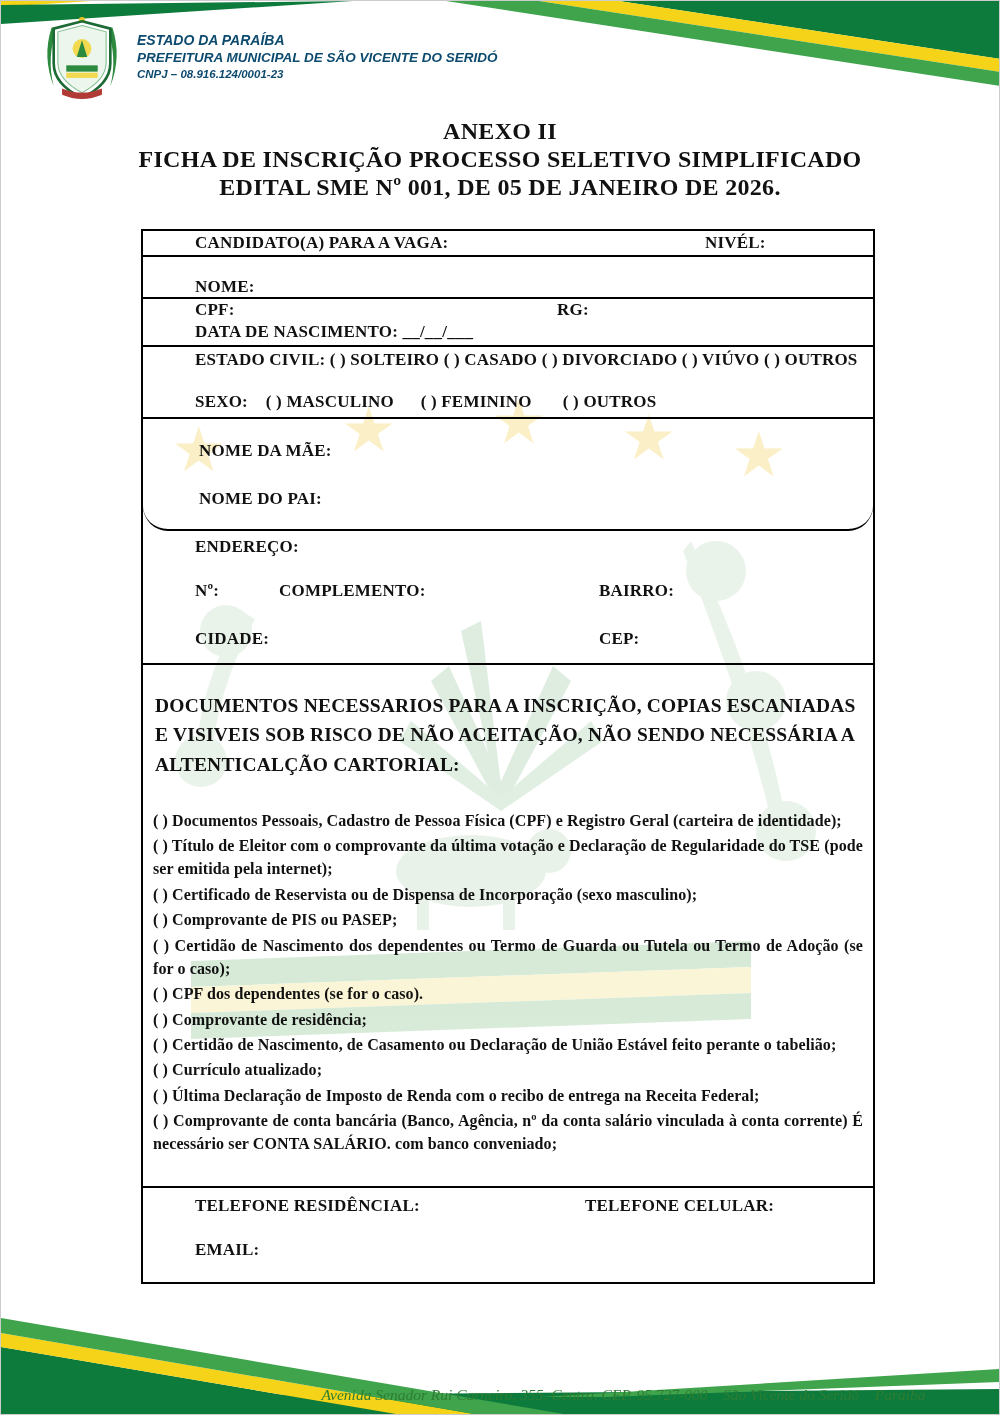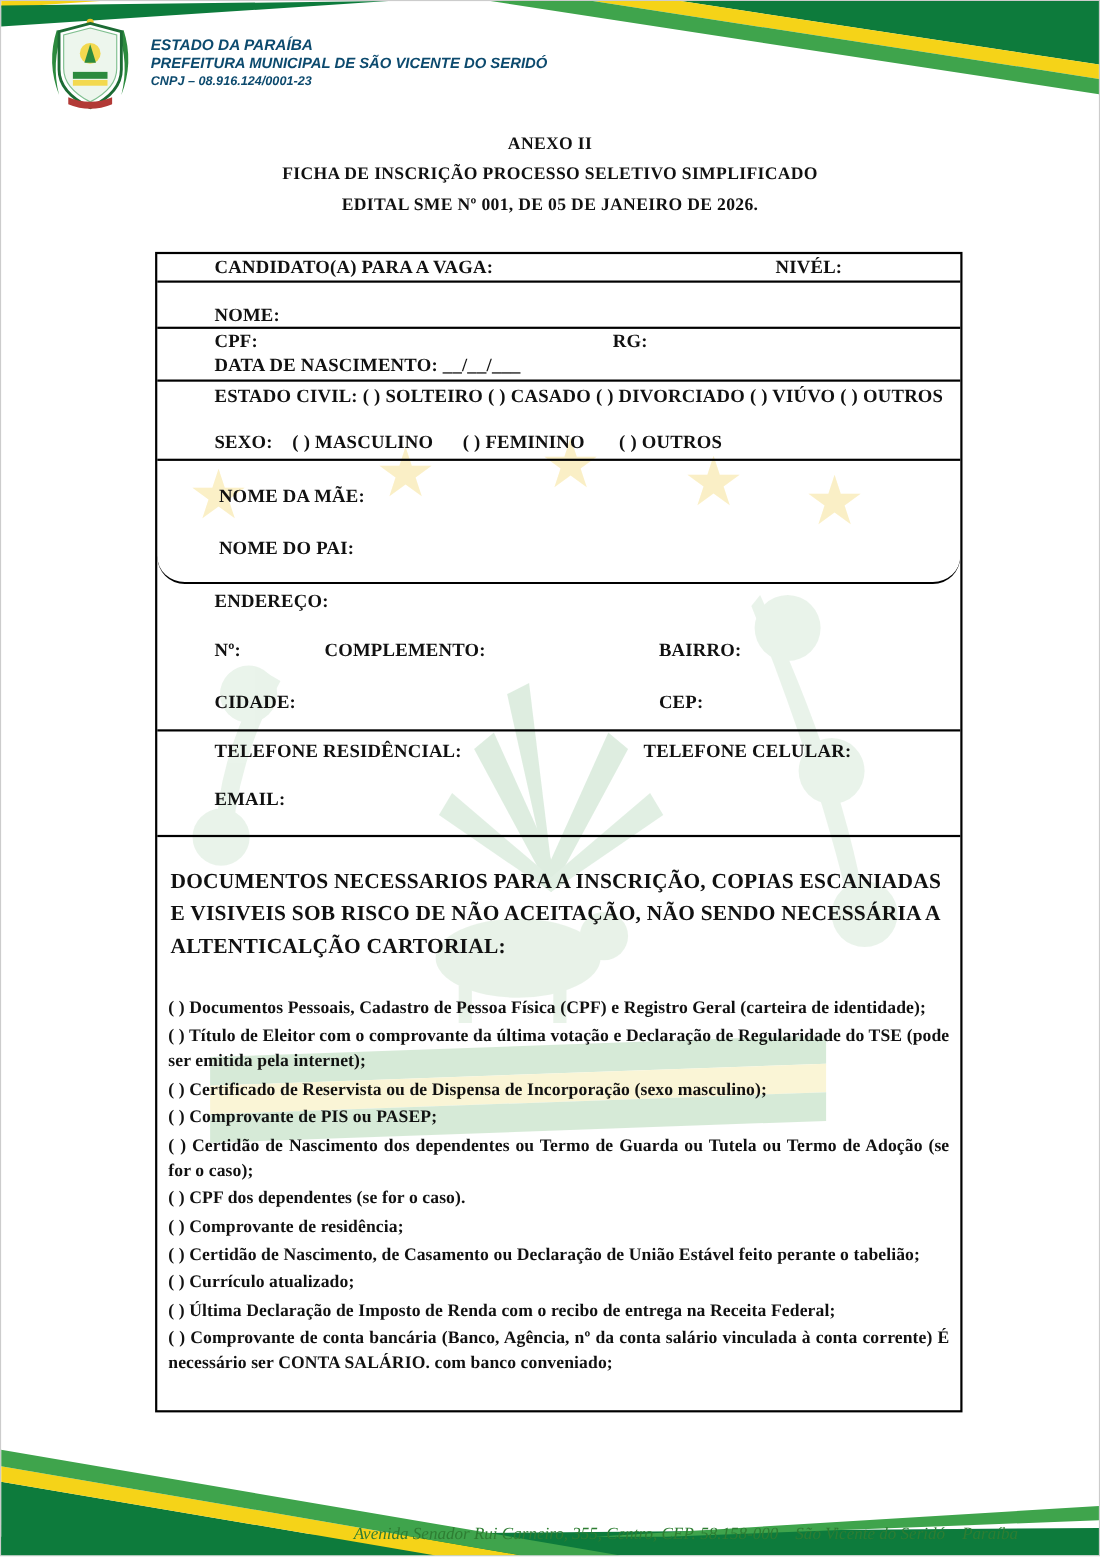--- a/index.html
+++ b/index.html
@@ -15,21 +15,21 @@
   .logo{position:absolute;left:40px;top:14px;width:82px;height:86px;z-index:4;}
   .org{
     position:absolute;left:136px;top:30px;z-index:4;
     font-family:"Liberation Sans","DejaVu Sans",sans-serif;
     font-style:italic;font-weight:bold;color:#0c4a6e;line-height:1.32;
   }
   .org .l1{font-size:14px;}
   .org .l2{font-size:13.5px;}
   .org .l3{font-size:11.5px;}
   .title{position:absolute;top:116px;left:0;width:100%;text-align:center;font-weight:bold;z-index:2;}
-  .title div{font-size:16px;line-height:28px;letter-spacing:.3px;}
+  .title div{font-size:24px;line-height:28px;letter-spacing:.3px;}
   .watermark{position:absolute;left:130px;top:380px;z-index:0;pointer-events:none;}
   .form-table{
     position:absolute;left:140px;top:228px;width:730px;z-index:1;
     border:2px solid #000;background:transparent;box-sizing:content-box;
   }
   .row{position:relative;border-bottom:2px solid #000;}
   .row:last-child{border-bottom:none;}
   .r1{height:24px;} .r2{height:40px;} .r3{height:46px;} .r4{height:70px;}
   .r5{height:110px;border-radius:25px;} .r6{height:132px;} .r7{height:94px;}
   .lbl{position:absolute;font-weight:bold;font-size:17px;white-space:pre;letter-spacing:.2px;margin-left:44px;}
@@ -140,64 +140,64 @@
     </div>
 
     <div class="row r5">
       <span class="lbl" style="left:12px;top:22px;">NOME DA MÃE:</span>
       <span class="lbl" style="left:12px;top:70px;">NOME DO PAI:</span>
     </div>
 
     <div class="row r6">
       <span class="lbl" style="left:8px;top:6px;">ENDEREÇO:</span>
       <span class="lbl" style="left:8px;top:50px;">Nº:</span>
-      <span class="lbl" style="left:108px;top:50px;text-align:center;">COMPLEMENTO:</span>
+      <span class="lbl" style="left:92px;top:50px;text-align:center;">COMPLEMENTO:</span>
       <span class="lbl" style="left:412px;top:50px;">BAIRRO:</span>
       <span class="lbl" style="left:8px;top:98px;">CIDADE:</span>
       <span class="lbl" style="left:412px;top:98px;">CEP:</span>
+    </div>
+
+    <div class="row docs">
+      <p class="docs-heading">DOCUMENTOS NECESSARIOS PARA A INSCRIÇÃO, COPIAS ESCANIADAS E VISIVEIS SOB RISCO DE NÃO ACEITAÇÃO, NÃO SENDO NECESSÁRIA A ALTENTICALÇÃO CARTORIAL:</p>
+      <div class="docs-list">
+
+          <p class="doc-item">( ) Documentos Pessoais, Cadastro de Pessoa Física (CPF) e Registro Geral (carteira de identidade);</p>
+
+          <p class="doc-item">( ) Título de Eleitor com o comprovante da última votação e Declaração de Regularidade do TSE (pode ser emitida pela internet);</p>
+
+          <p class="doc-item">( ) Certificado de Reservista ou de Dispensa de Incorporação (sexo masculino);</p>
+
+          <p class="doc-item">( ) Comprovante de PIS ou PASEP;</p>
+
+          <p class="doc-item">( ) Certidão de Nascimento dos dependentes ou Termo de Guarda ou Tutela ou Termo de Adoção (se for o caso);</p>
+
+          <p class="doc-item">( ) CPF dos dependentes (se for o caso).</p>
+
+          <p class="doc-item">( ) Comprovante de residência;</p>
+
+          <p class="doc-item">( ) Certidão de Nascimento, de Casamento ou Declaração de União Estável feito perante o tabelião;</p>
+
+          <p class="doc-item">( ) Currículo atualizado;</p>
+
+          <p class="doc-item">( ) Última Declaração de Imposto de Renda com o recibo de entrega na Receita Federal;</p>
+
+          <p class="doc-item">( ) Comprovante de conta bancária (Banco, Agência, nº da conta salário vinculada à conta corrente) É necessário ser CONTA SALÁRIO. com banco conveniado;</p>
+        </div>
     </div>
 
     <div class="row r7">
       <span class="lbl" style="left:8px;top:8px;">TELEFONE RESIDÊNCIAL:</span>
       <span class="lbl" style="left:398px;top:8px;">TELEFONE CELULAR:</span>
       <span class="lbl" style="left:8px;top:52px;">EMAIL:</span>
     </div>
 
-    <div class="row docs">
-      <p class="docs-heading">DOCUMENTOS NECESSARIOS PARA A INSCRIÇÃO, COPIAS ESCANIADAS E VISIVEIS SOB RISCO DE NÃO ACEITAÇÃO, NÃO SENDO NECESSÁRIA A ALTENTICALÇÃO CARTORIAL:</p>
-      <div class="docs-list">
-
-          <p class="doc-item">( ) Documentos Pessoais, Cadastro de Pessoa Física (CPF) e Registro Geral (carteira de identidade);</p>
-
-          <p class="doc-item">( ) Título de Eleitor com o comprovante da última votação e Declaração de Regularidade do TSE (pode ser emitida pela internet);</p>
-
-          <p class="doc-item">( ) Certificado de Reservista ou de Dispensa de Incorporação (sexo masculino);</p>
-
-          <p class="doc-item">( ) Comprovante de PIS ou PASEP;</p>
-
-          <p class="doc-item">( ) Certidão de Nascimento dos dependentes ou Termo de Guarda ou Tutela ou Termo de Adoção (se for o caso);</p>
-
-          <p class="doc-item">( ) CPF dos dependentes (se for o caso).</p>
-
-          <p class="doc-item">( ) Comprovante de residência;</p>
-
-          <p class="doc-item">( ) Certidão de Nascimento, de Casamento ou Declaração de União Estável feito perante o tabelião;</p>
-
-          <p class="doc-item">( ) Currículo atualizado;</p>
-
-          <p class="doc-item">( ) Última Declaração de Imposto de Renda com o recibo de entrega na Receita Federal;</p>
-
-          <p class="doc-item">( ) Comprovante de conta bancária (Banco, Agência, nº da conta salário vinculada à conta corrente) É necessário ser CONTA SALÁRIO. com banco conveniado;</p>
-        </div>
-    </div>
-
   </div>
 
   <div class="footer">
-    <div>Avenida Senador Rui Carneiro, 355, Centro, CEP. 58.158-000    São Vicente do Seridó    Paraíba</div>
+    <div>Avenida Senador Rui Carneiro, 355, Centro, CEP. 95.727-000    São Vicente do Seridó    Paraíba</div>
     
   </div>
 
   <svg class="deco-bottom" width="1000" height="115" viewBox="0 0 1000 115" aria-hidden="true">
     <polygon points="0,98 1000,90 1000,115 0,115" fill="#0d7b3c"></polygon>
     <polygon points="540,98 1000,70 1000,83 605,98" fill="#3fa44c"></polygon>
     <polygon points="0,115 0,48 395,115" fill="#0d7b3c"></polygon>
     <polygon points="0,34 0,48 395,115 473,115" fill="#f5d318"></polygon>
     <polygon points="0,19 0,34 473,115 563,115" fill="#3fa44c"></polygon>
   </svg>

